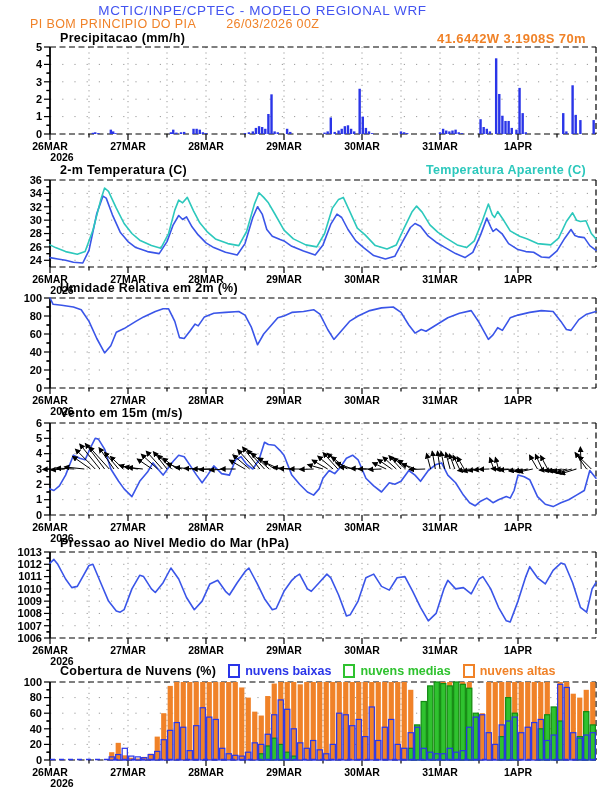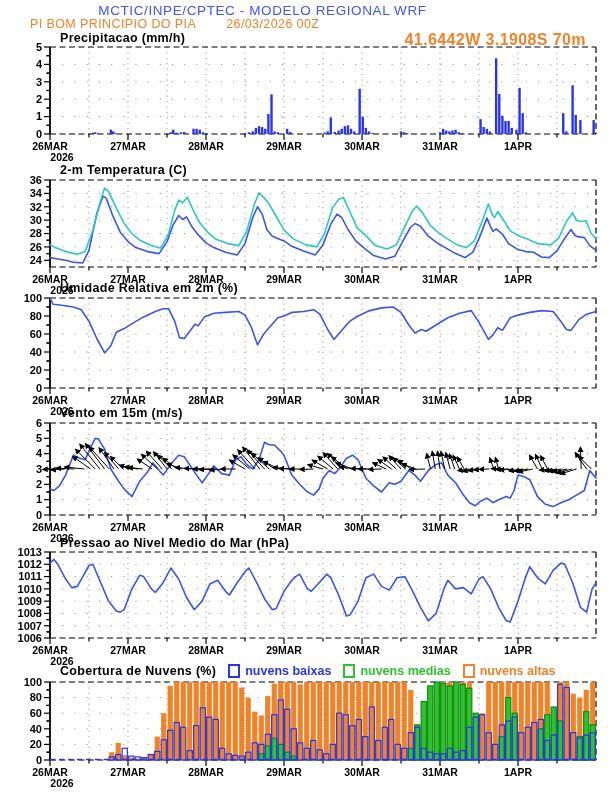--- a/index.html
+++ b/index.html
@@ -2,21 +2,21 @@
 <html><head>
 <meta charset="utf-8">
 <style>
   html,body{margin:0;padding:0;background:#fff;}
   .page{position:relative;width:612px;height:792px;background:#fff;overflow:hidden;
         font-family:"Liberation Sans",sans-serif;}
   .abs{position:absolute;white-space:nowrap;}
   .hdr1{top:3px;left:0;width:525px;text-align:center;font-size:13.5px;font-weight:400;letter-spacing:.6px;}
   .hdr2{top:17px;left:30px;font-size:12.5px;font-weight:400;letter-spacing:.4px;}
   .hdr2 .date{margin-left:30px;}
-  .loc{top:31px;right:26px;font-size:16px;font-weight:700;letter-spacing:.4px;}
+  .loc{top:31px;right:26px;font-size:13px;font-weight:700;letter-spacing:.4px;}
   .ptitle{left:60px;color:#000;font-size:12.5px;font-weight:700;letter-spacing:.3px;}
   .rlabel{right:26px;font-size:12.5px;font-weight:700;letter-spacing:.3px;}
   .legendrow{left:60px;top:664px;display:flex;align-items:center;gap:6px;font-size:12.5px;font-weight:700;}
   .leg-item{display:flex;align-items:center;gap:5px;margin-left:6px;}
   .sw{display:inline-block;width:8px;height:10px;border:2px solid #000;background:#fff;}
   svg.chart{position:absolute;left:0;overflow:visible;}
   .gv{stroke:#9a9a9a;stroke-width:1;stroke-dasharray:1.2 4.2;}
   .gh{stroke:#9a9a9a;stroke-width:1;stroke-dasharray:1.2 11;}
   .fr{stroke:#000;stroke-width:1.2;stroke-dasharray:6 3.5;fill:none;}
   .frs{stroke:#000;stroke-width:1.8;}
@@ -29,20 +29,21 @@
 
 <div class="page">
   <div class="abs hdr1" style="color: rgb(66, 83, 240);">MCTIC/INPE/CPTEC - MODELO REGIONAL WRF</div>
   <div class="abs hdr2" style="color: rgb(240, 130, 40);">
     <span>PI BOM PRINCIPIO DO PIA</span><span class="date">26/03/2026 00Z</span>
   </div>
   <div class="abs loc" style="color: rgb(240, 130, 40);">41.6442W 3.1908S 70m</div>
 
   <div class="abs ptitle" style="top:31px">Precipitacao (mm/h)</div>
   <div class="abs ptitle" style="top:163px">2-m Temperatura (C)</div>
+  <div class="abs rlabel" style="top: 163px; color: rgb(44, 200, 188);">Temperatura Aparente (C)</div>
   <div class="abs ptitle" style="top:281px">Umidade Relativa em 2m (%)</div>
   <div class="abs ptitle" style="top:406px">Vento em 15m (m/s)</div>
   <div class="abs ptitle" style="top:536px">Pressao ao Nivel Medio do Mar (hPa)</div>
 
   <div class="abs legendrow">
     <span class="ptitle" style="position:static">Cobertura de Nuvens (%)</span>
     <span class="leg-item" style="color: rgb(42, 53, 232);">
         <span class="sw" style="border-color: rgb(42, 53, 232);"></span>
         <span>nuvens baixas</span>
       </span>

